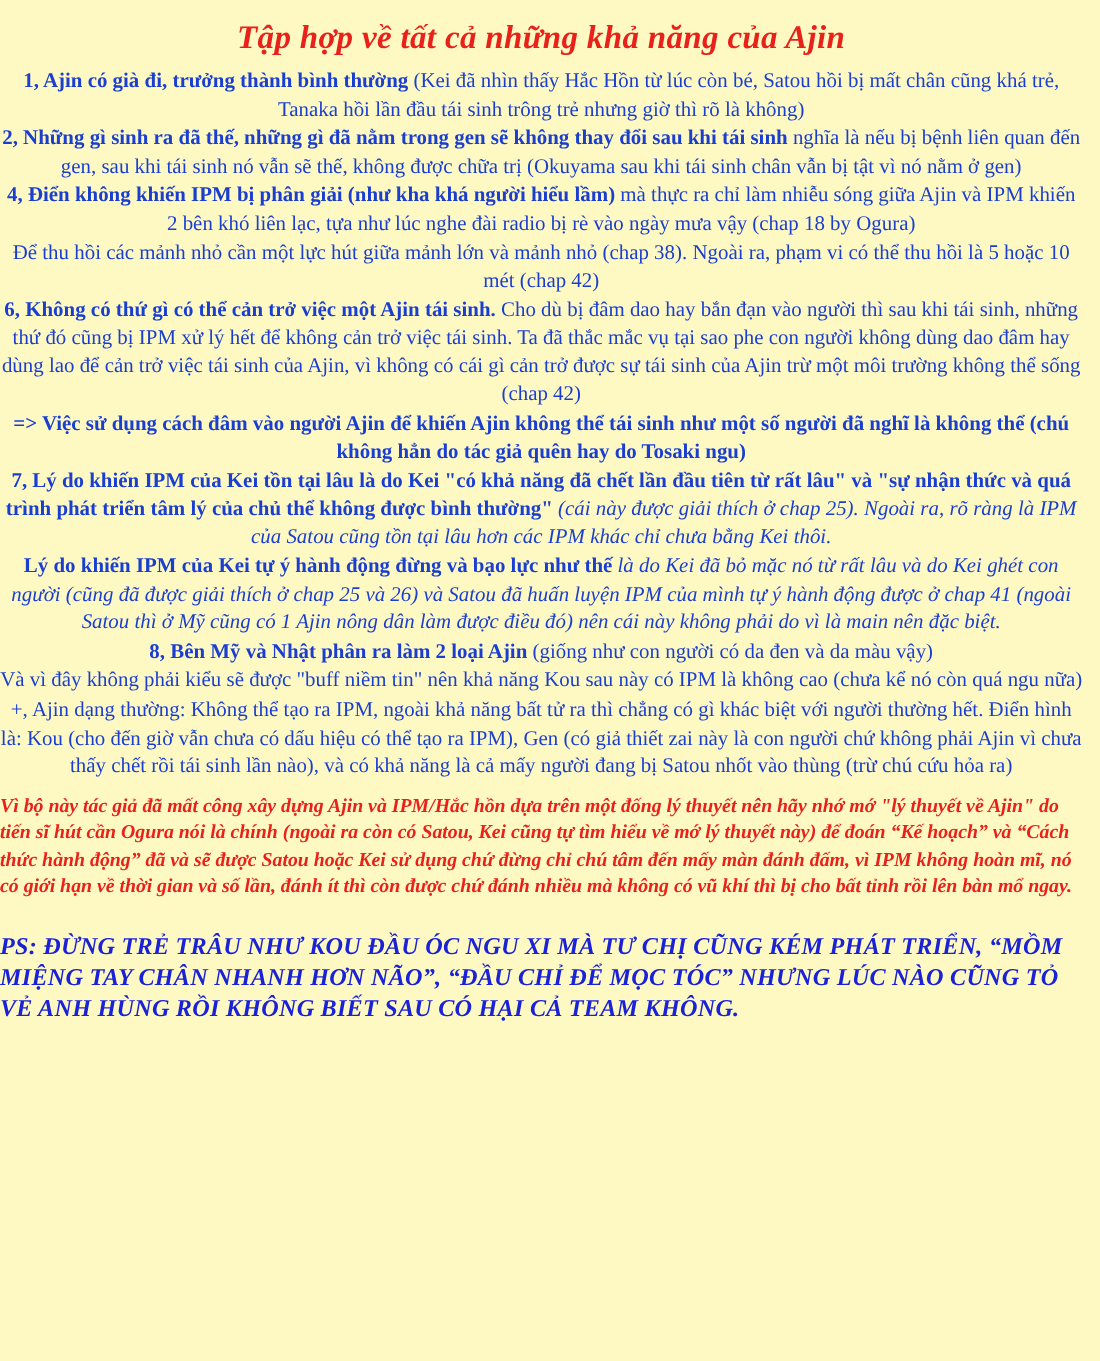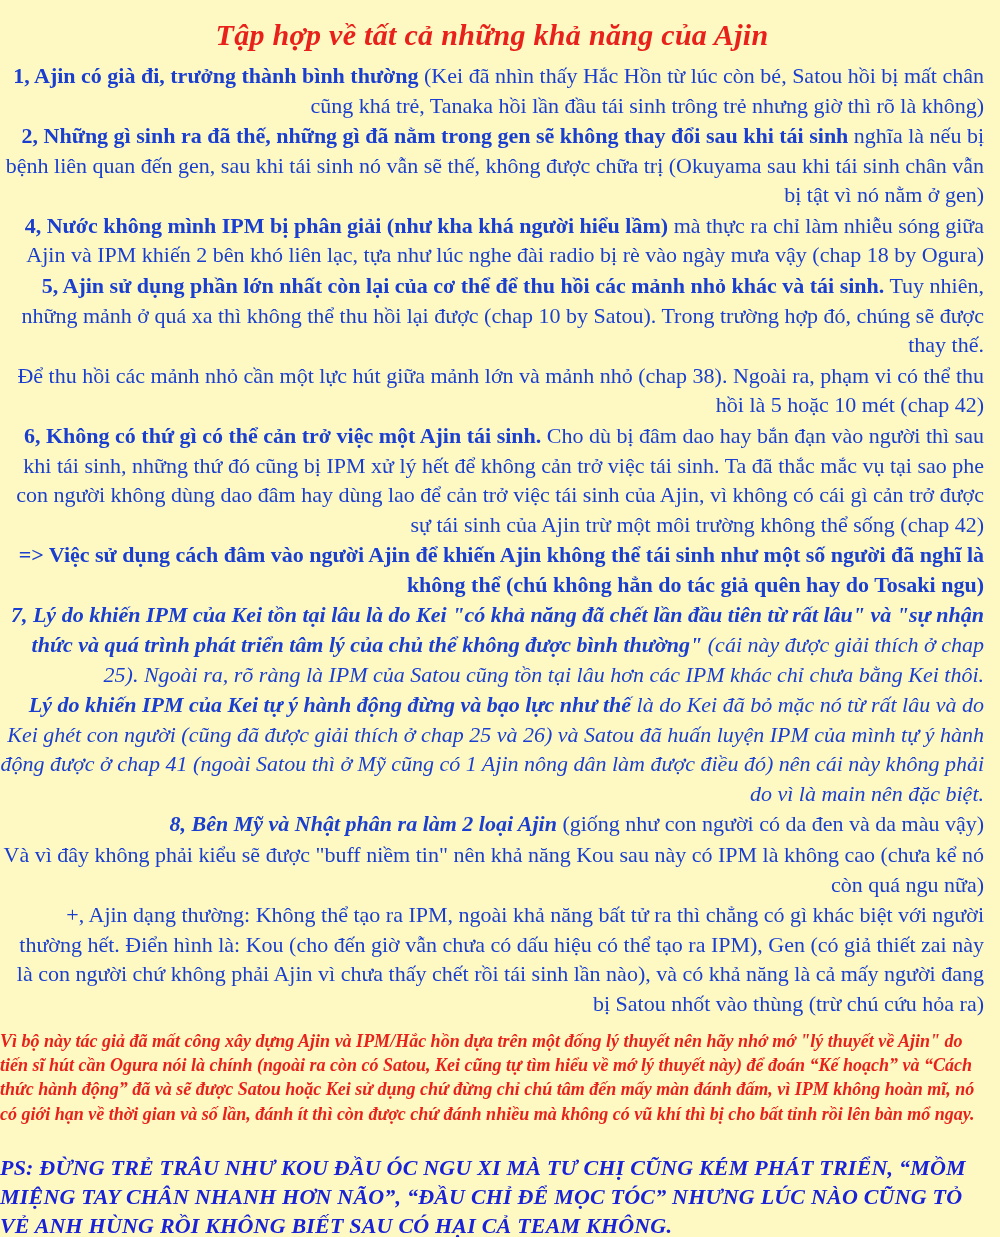--- a/index.html
+++ b/index.html
@@ -26,31 +26,31 @@
     color: #e8211a;
     font-family: "Liberation Serif", serif;
     font-weight: bold;
     font-style: italic;
     font-size: 30px;
     letter-spacing: 0.3px;
     margin: 4px 0 10px 0;
     line-height: 1.1;
   }
   .body-block {
-    font-size: 22px;
+    font-size: 19px;
     line-height: 1.345;
     color: #1a3fd0;
-    text-align: right;
+    text-align: center;
   }
   p {
     margin: 0 0 1px 0;
   }
   .b { font-weight: bold; }
   .i { font-style: italic; }
-  .bi { font-weight: bold; font-style: italic; }
+  .bi { font-weight: bold; }
   .redblock {
     color: #e8211a;
     font-weight: bold;
     font-style: italic;
     font-size: 18px;
     line-height: 1.36;
     margin-top: 10px;
   }
   .ps {
     color: #1a22d8;
@@ -74,26 +74,23 @@
     <p>
       <span class="b">1, Ajin có già đi, trưởng thành bình thường</span><span> (Kei đã nhìn thấy Hắc Hồn từ lúc còn bé, Satou hồi bị mất chân cũng khá trẻ, Tanaka hồi lần đầu tái sinh trông trẻ nhưng giờ thì rõ là không)</span>
     </p>
 
     <p>
       <span class="b">2, Những gì sinh ra đã thế, những gì đã nằm trong gen sẽ không thay đổi sau khi tái sinh</span><span> nghĩa là nếu bị bệnh liên quan đến gen, sau khi tái sinh nó vẫn sẽ thế, không được chữa trị (Okuyama sau khi tái sinh chân vẫn bị tật vì nó nằm ở gen)</span>
     </p>
 
 
     <p>
-      <span class="b">4, Nước không mình IPM bị phân giải (như kha khá người hiểu lầm)</span><span> mà thực ra chỉ làm nhiễu sóng giữa Ajin và IPM khiến 2 bên khó liên lạc, tựa như lúc nghe đài radio bị rè vào ngày mưa vậy (chap 18 bу Ogura)</span>
+      <span class="b">4, Điển không khiến IPM bị phân giải (như kha khá người hiểu lầm)</span><span> mà thực ra chỉ làm nhiễu sóng giữa Ajin và IPM khiến 2 bên khó liên lạc, tựa như lúc nghe đài radio bị rè vào ngày mưa vậy (chap 18 bу Ogura)</span>
     </p>
 
-    <p>
-      <span class="b">5, Ajin sử dụng phần lớn nhất còn lại của cơ thể để thu hồi các mảnh nhỏ khác và tái sinh.</span><span> Tuy nhiên, những mảnh ở quá xa thì không thể thu hồi lại được (chap 10 by Satou). Trong trường hợp đó, chúng sẽ được thay thế.</span>
-    </p>
 
     <p>
       <span>Để thu hồi các mảnh nhỏ cần một lực hút giữa mảnh lớn và mảnh nhỏ (chap 38). Ngoài ra, phạm vi có thể thu hồi là 5 hoặc 10 mét (chap 42)</span>
     </p>
 
     <p>
       <span class="b">6, Không có thứ gì có thể cản trở việc một Ajin tái sinh.</span><span> Cho dù bị đâm dao hay bắn đạn vào người thì sau khi tái sinh, những thứ đó cũng bị IPM xử lý hết để không cản trở việc tái sinh. Ta đã thắc mắc vụ tại sao phe con người không dùng dao đâm hay dùng lao để cản trở việc tái sinh của Ajin, vì không có cái gì cản trở được sự tái sinh của Ajin trừ một môi trường không thể sống (chap 42)</span>
     </p>
 
     <p>

